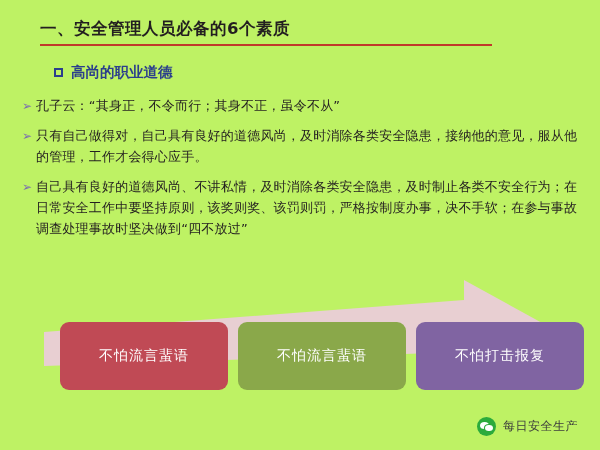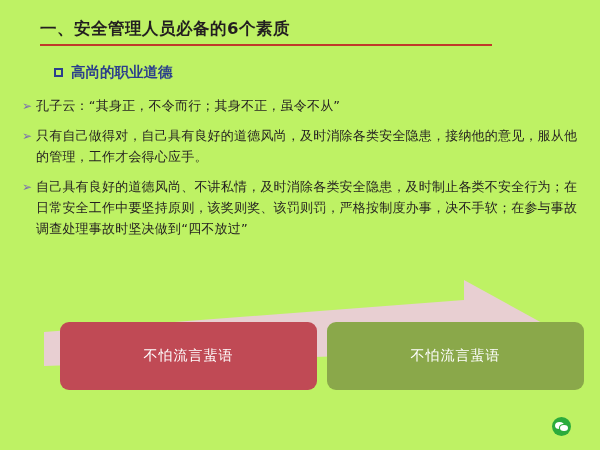--- a/index.html
+++ b/index.html
@@ -213,19 +213,23 @@
     </svg>
   </div>
 
   <div class="boxes">
     <div class="box" style="background:#c04a55">
       <span>不怕流言蜚语</span>
     </div>
     <div class="box" style="background:#8aa84a">
       <span>不怕流言蜚语</span>
     </div>
+    <div class="box" style="background:#8064a2">
+      <span>不怕打击报复</span>
+    </div>
   </div>
 
   <div class="footer">
     <span class="wechat-badge"></span>
+    <span class="footer-text">每日安全生产</span>
   </div>
 
 </div>
 
 </body></html>

